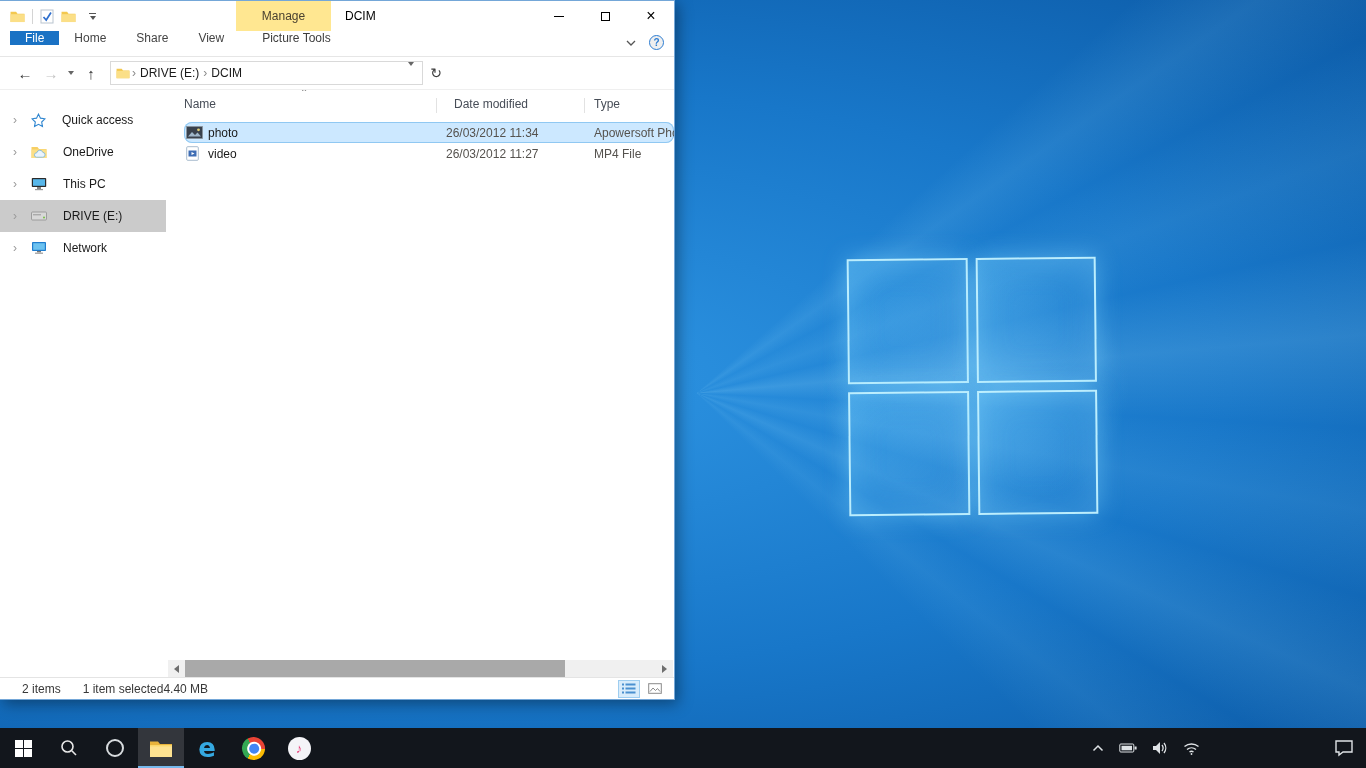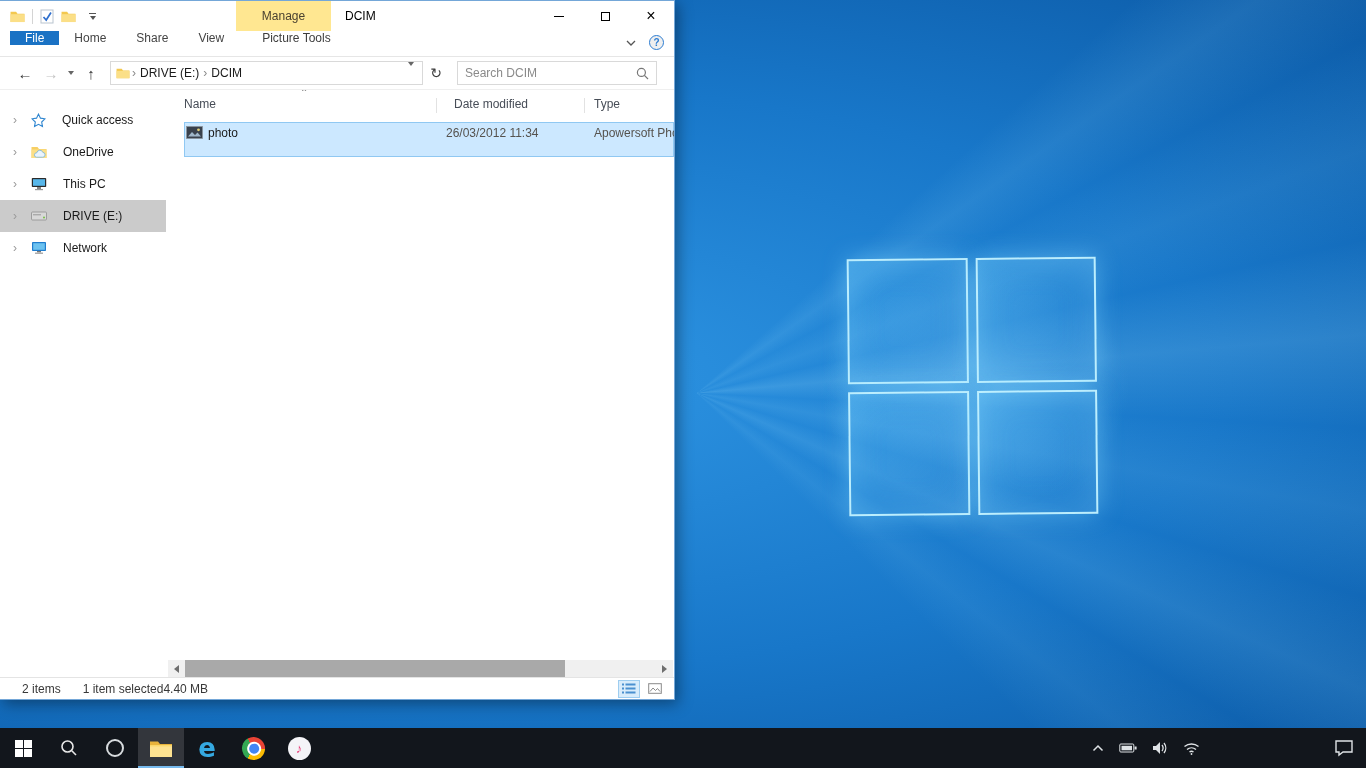--- a/index.html
+++ b/index.html
@@ -77,21 +77,21 @@
   .sidebar{width:166px;flex:none;padding-top:14px;box-sizing:border-box;}
   .side-item{height:32px;display:flex;align-items:center;padding-left:13px;gap:8px;cursor:pointer;}
   .side-item .chev{width:10px;color:#9a9a9a;font-size:12px;}
   .side-item.selected{background:#cbcbcb;}
   .side-label{color:#1a1a1a;margin-left:8px;}
 
   .filelist{flex:1;position:relative;overflow:hidden;}
   .sort-caret{position:absolute;left:136px;top:-3px;color:#777;font-size:13px;}
   .col-hdr{position:absolute;top:7px;color:#474d57;cursor:pointer;white-space:nowrap;}
   .col-sep{position:absolute;top:8px;width:1px;height:15px;background:#e2e2e2;}
-  .row{position:absolute;left:18px;right:0;height:35px;cursor:pointer;white-space:nowrap;}
+  .row{position:absolute;left:18px;right:0;height:21px;cursor:pointer;white-space:nowrap;border-radius:8px;}
   .row.selected{background:#cce8ff;box-shadow:inset 0 0 0 1px #90c8f2;}
   .cell{position:absolute;top:0;height:21px;display:flex;align-items:center;}
   .c-icon{left:2px;}
   .c-name{left:24px;color:#1a1a1a;}
   .c-date{left:262px;color:#55524e;}
   .c-type{left:410px;color:#55524e;overflow:hidden;}
 
   .hscroll{position:absolute;left:168px;right:1px;bottom:22px;height:17px;background:#f0f0f0;}
   .sb-btn{position:absolute;top:0;width:17px;height:17px;display:flex;align-items:center;justify-content:center;background:#f0f0f0;border:none;padding:0;cursor:pointer;}
   .sb-left{left:0;} .sb-right{right:0;}
@@ -226,29 +226,20 @@
           </svg>
       </span>
       <span class="crumb-sep">›</span>
       <span class="crumb">DRIVE (E:)</span>
       <span class="crumb-sep">›</span>
       <span class="crumb">DCIM</span>
       <button class="addr-dd"><span class="tri-down"></span></button>
     </div>
     <button class="refresh-btn"><span>↻</span></button>
 
-    <div class="searchbox">
-      <input type="text" placeholder="Search DCIM" style="">
-      <span class="search-ico">
-        <svg width="13" height="13" viewBox="0 0 13 13" fill="none" stroke="#777" stroke-width="1.2">
-            <circle cx="5.4" cy="5.4" r="4"></circle>
-            <line x1="8.4" y1="8.4" x2="12" y2="12"></line>
-          </svg>
-      </span>
-    </div>
   </div>
 
   <div class="content">
     <div class="sidebar">
       <div class="side-item">
         <span class="chev">›</span>
         <span>
           <svg width="15" height="15" viewBox="0 0 16 16">
               <path d="M8 1.2l2.1 4.3 4.8.7-3.5 3.4.8 4.8L8 12.1l-4.2 2.3.8-4.8L1.1 6.2l4.8-.7z" fill="none" stroke="#2f86d0" stroke-width="1.2"></path>
             </svg>
@@ -315,20 +306,32 @@
         <span class="cell c-icon">
           <svg width="17" height="13" viewBox="0 0 17 13">
               <rect x="0.5" y="0.5" width="16" height="12" fill="#39414c" stroke="#8b949e" stroke-width="0.8"></rect>
               <path d="M2 10.5l4-4.5 3 3 2.5-2.5 3.5 4z" fill="#9fb6c9"></path>
               <circle cx="12.5" cy="3.8" r="1.4" fill="#e3cf74"></circle>
             </svg>
         </span>
         <span class="cell c-name">photo</span>
         <span class="cell c-date">26/03/2012 11:34</span>
         <span class="cell c-type">Apowersoft Pho</span>
+      </div>
+      <div class="row" style="top:53px;">
+        <span class="cell c-icon">
+          <svg width="13" height="15" viewBox="0 0 13 15">
+              <rect x="0.7" y="0.7" width="11.6" height="13.6" rx="1" fill="#fff" stroke="#9fb4c8" stroke-width="0.9"></rect>
+              <rect x="2.5" y="4.5" width="8" height="6" fill="#3e6db4"></rect>
+              <path d="M5.5 5.9l3 1.6-3 1.6z" fill="#fff"></path>
+            </svg>
+        </span>
+        <span class="cell c-name">video</span>
+        <span class="cell c-date">26/03/2012 11:27</span>
+        <span class="cell c-type">MP4 File</span>
       </div>
     </div>
   </div>
 
   <div class="hscroll">
     <button class="sb-btn sb-left">
         <span class="tri-l"></span>
       </button>
     <div class="sb-thumb"></div>
     <button class="sb-btn sb-right">

